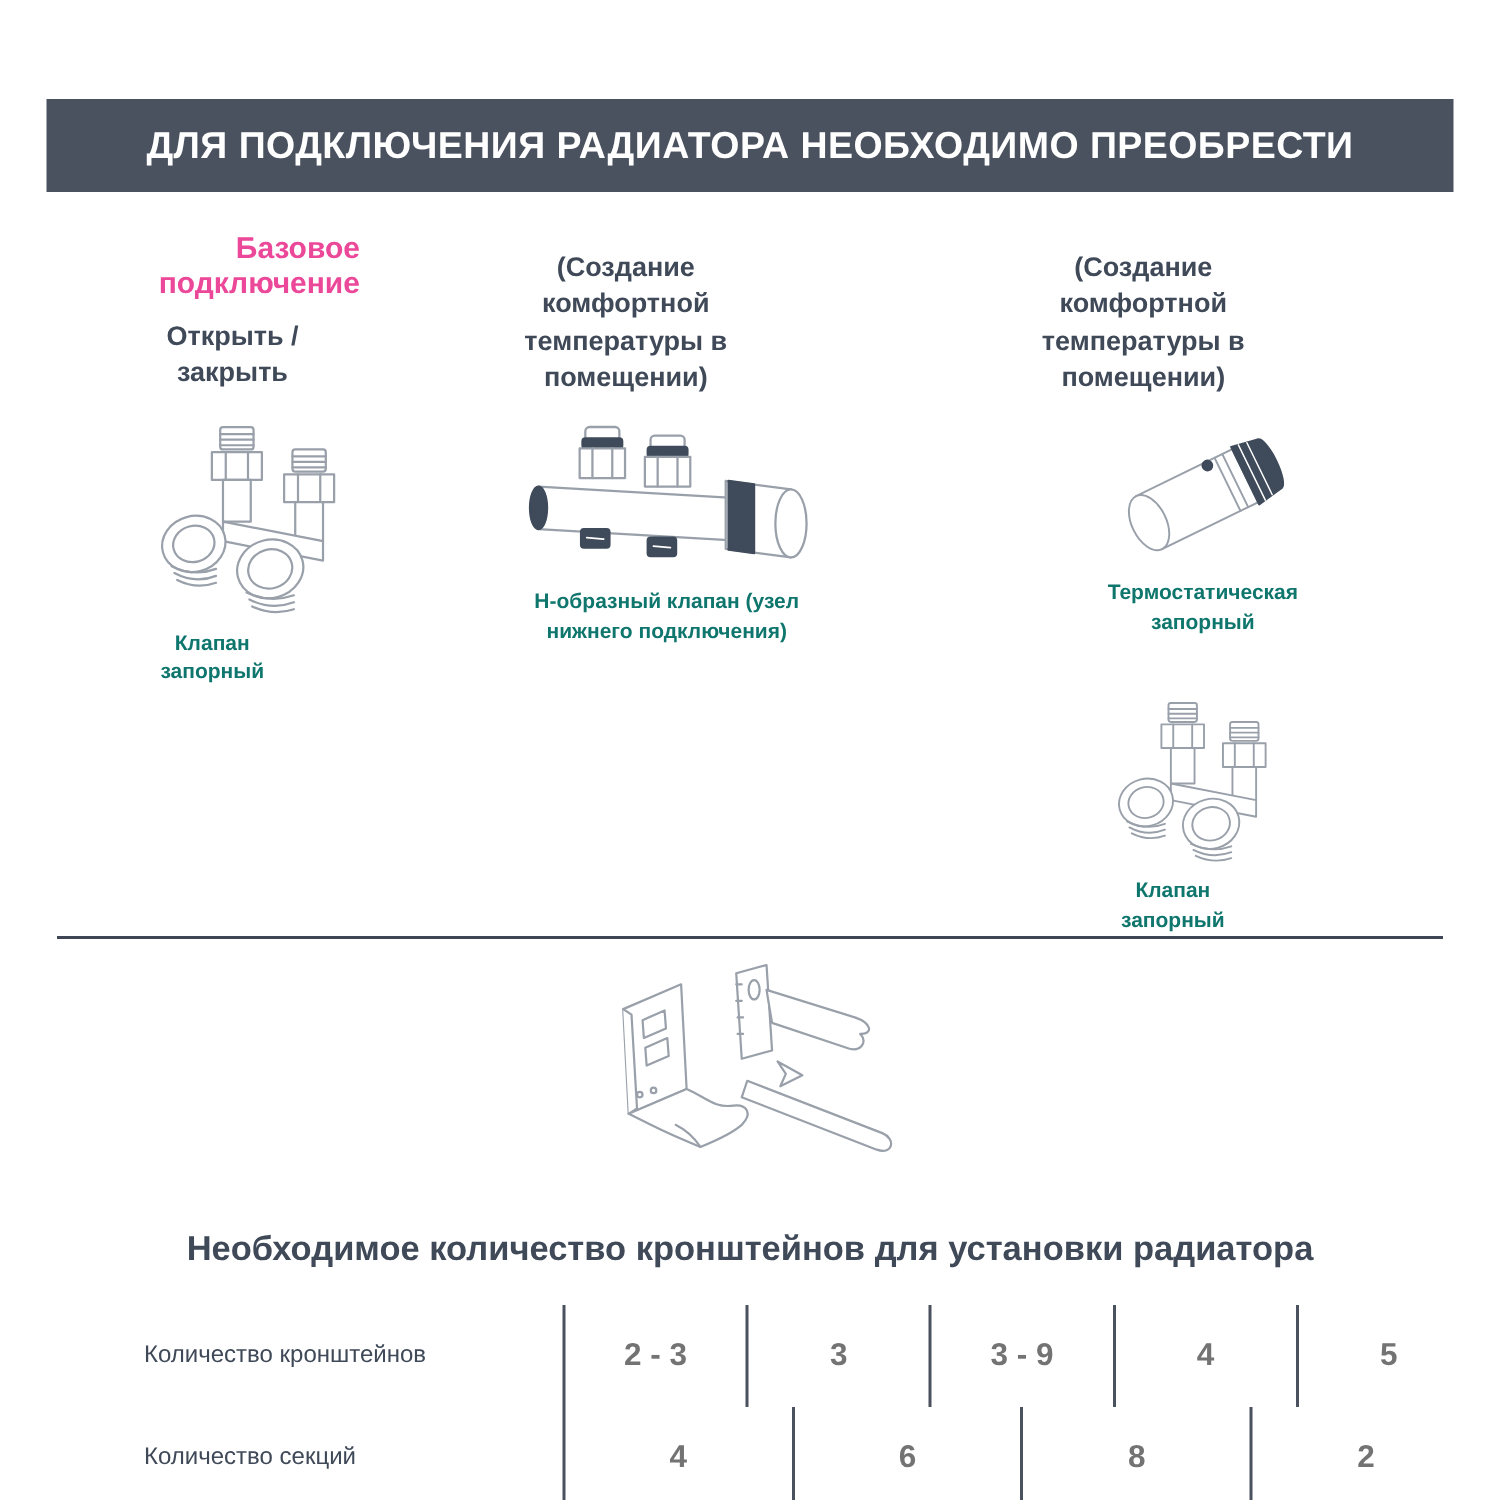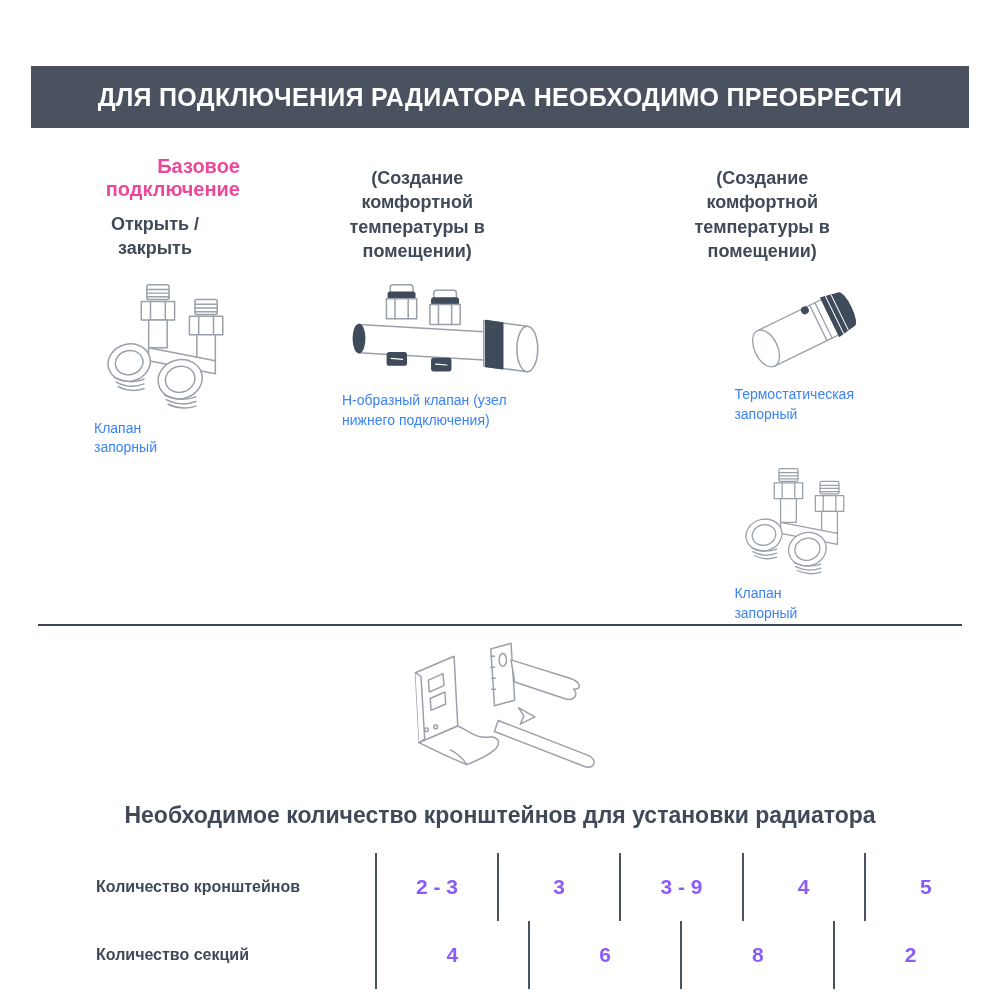--- a/index.html
+++ b/index.html
@@ -41,49 +41,49 @@
   .col-1 .col-subtitle { max-width: 95px; }
   .col-2 .col-subtitle, .col-3 .col-subtitle { max-width: 198px; }
 
   .item { text-align: left; }
   .col-1 .item { margin: 16px 0 0 54px; }
   .col-2 .item { margin: 14px 0 0 72px; }
   .col-3 .item { margin: 16px 0 0 170px; }
   .col-3 .item + .item { margin-top: 38px; }
   .item svg { display: block; }
   .item-caption {
-    font-size: 14px; font-weight: normal; line-height: 1.4;
-    margin-top: 6px; color: #3b82f6;
+    font-size: 14px; font-weight: bold; line-height: 1.4;
+    margin-top: 6px; color: #0f766e; text-align: center;
   }
   .cap-narrow { max-width: 95px; }
   .cap-wide  { max-width: 205px; }
   .cap-mid   { max-width: 135px; }
 
   
   .divider { margin: 0 38px; border: none; border-top: 2px solid #3e4655; }
 
   
   .bracket-figure { text-align: center; margin-top: 10px; }
   .bracket-figure svg { display: inline-block; }
 
   .section-title {
-    text-align: center; margin-top: 4px;
+    text-align: center; margin-top: 20px;
     font-size: 23px; font-weight: bold; color: #3f4958;
   }
 
   
   .btable { margin: 24px 14px 0 60px; }
   .trow { display: flex; align-items: center; height: 68px; }
   .tlabel {
-    width: 34%; font-size: 16px; font-weight: bold;
+    width: 34%; font-size: 16px; font-weight: normal;
     padding-left: 36px; color: #3f4958;
   }
   .tcell {
     flex: 1; text-align: center;
-    font-size: 21px; font-weight: bold; color: #8b5cf6;
+    font-size: 21px; font-weight: bold; color: #737373;
     border-left: 2px solid #4a515f;
     align-self: stretch; display: flex; align-items: center; justify-content: center;
   }
 
   .lineart { stroke: #99a0aa; fill: #ffffff; stroke-width: 1.6; stroke-linejoin: round; stroke-linecap: round; }
   .dark { fill: #3f4a5a; stroke: #3f4a5a; }
 </style>
 </head>
 <body>
 

